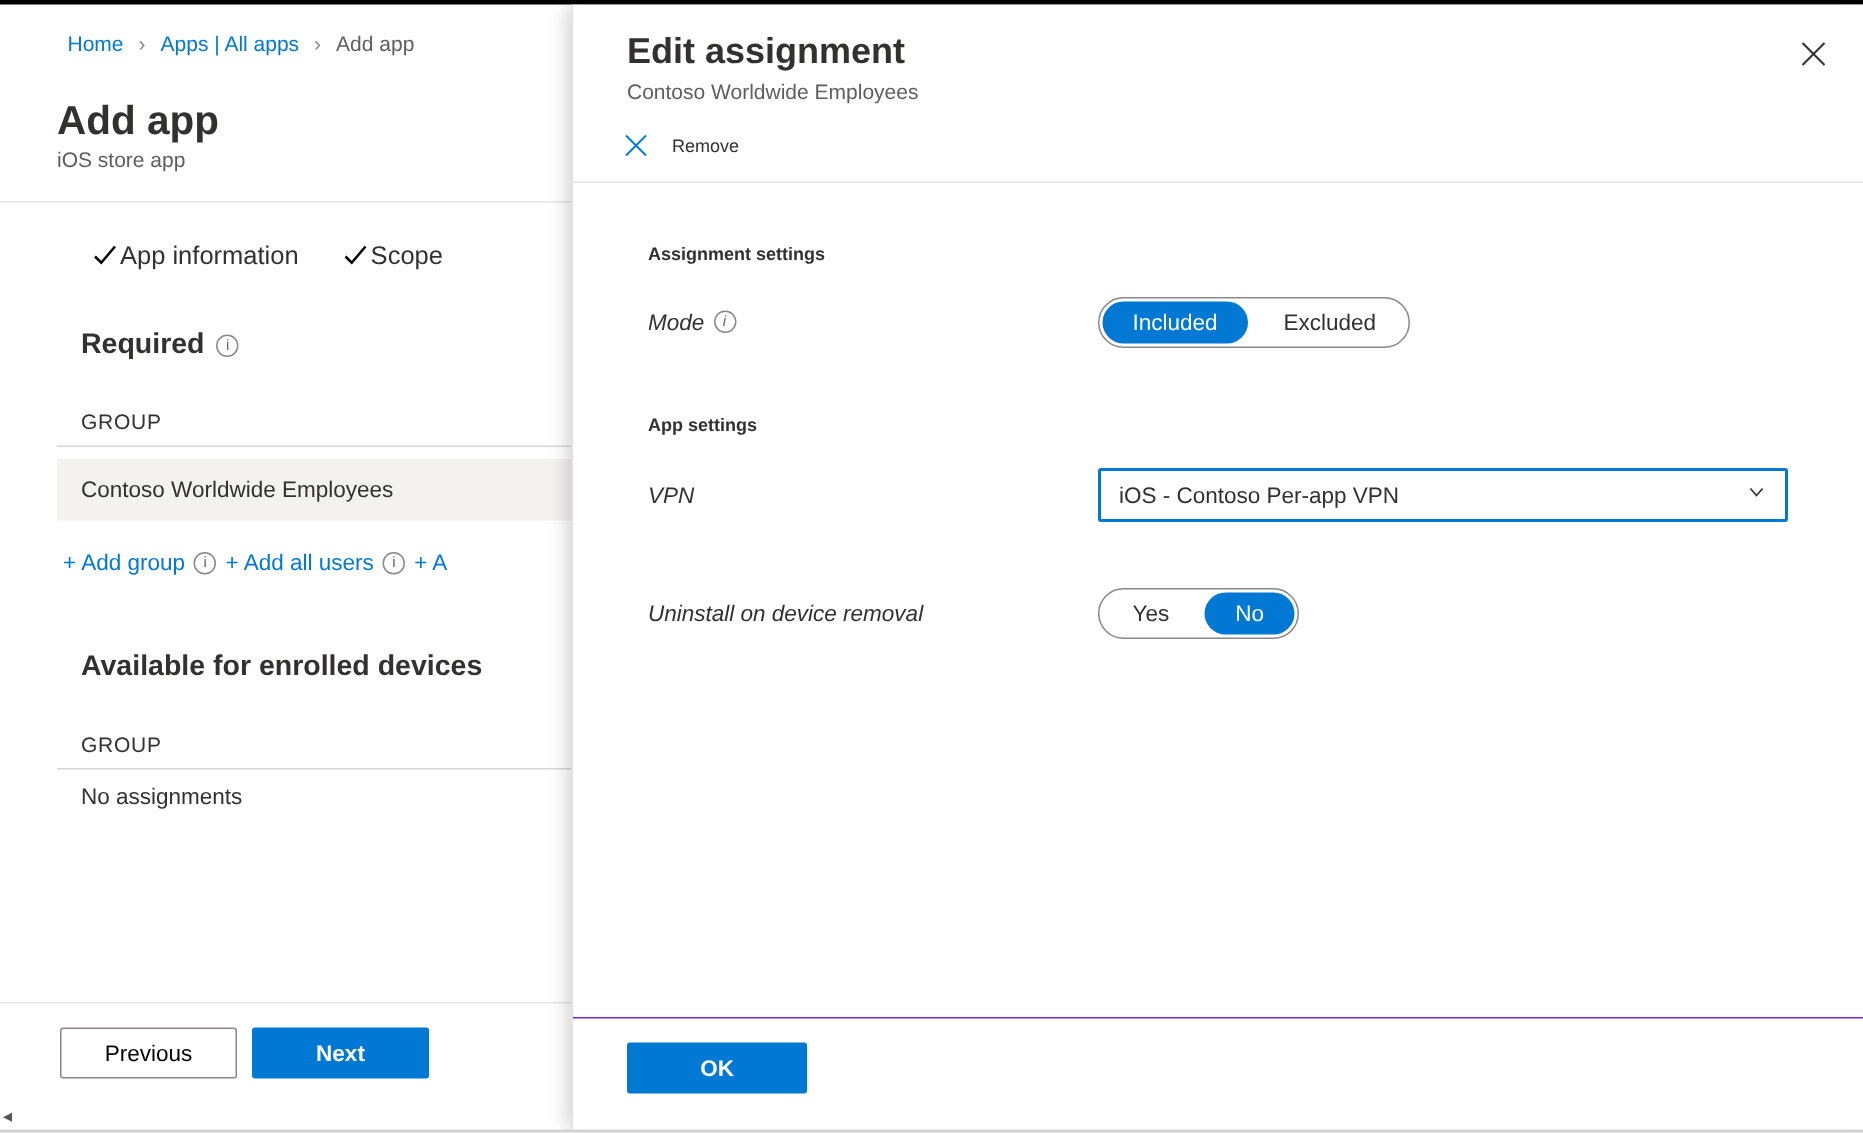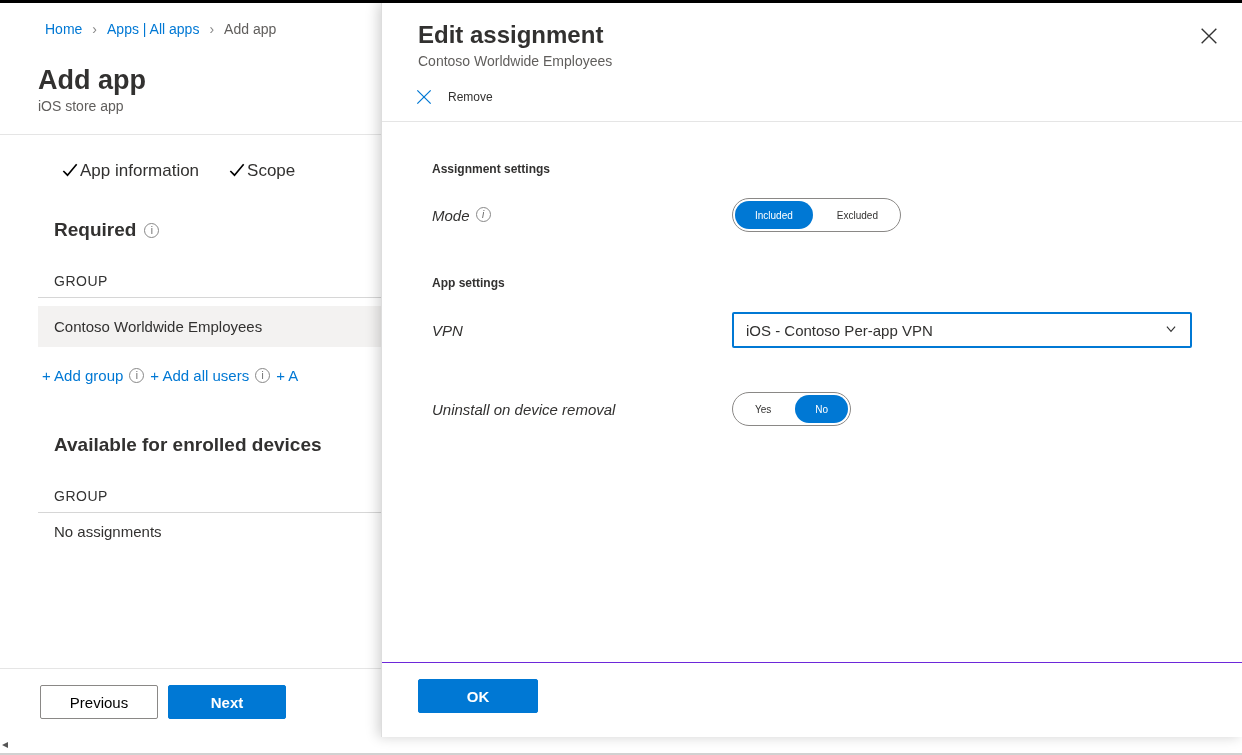--- a/index.html
+++ b/index.html
@@ -125,21 +125,21 @@
     background: #0078d4;
     border-color: #0078d4;
     color: #fff;
     font-weight: 600;
   }
 
   
   .panel {
     position: absolute;
     top: 0;
-    bottom: 16px;
+    bottom: 0;
     right: 0;
     width: 861px;
     background: #fff;
     box-shadow: -3px 0 12px rgba(0,0,0,.18);
     border-left: 1px solid #ddd;
     display: flex;
     flex-direction: column;
   }
   .panel-header {
     padding: 18px 36px 4px 36px;
@@ -186,21 +186,21 @@
     border-radius: 22px;
     overflow: hidden;
     height: 34px;
     align-items: center;
   }
   .pill span {
     padding: 0 22px;
     height: 100%;
     display: inline-flex;
     align-items: center;
-    font-size: 10px;
+    font-size: 15px;
     cursor: pointer;
   }
   .pill span.active {
     background: #0078d4;
     color: #fff;
     border-radius: 20px;
     margin: 2px;
     padding: 0 20px;
     height: 28px;
   }

